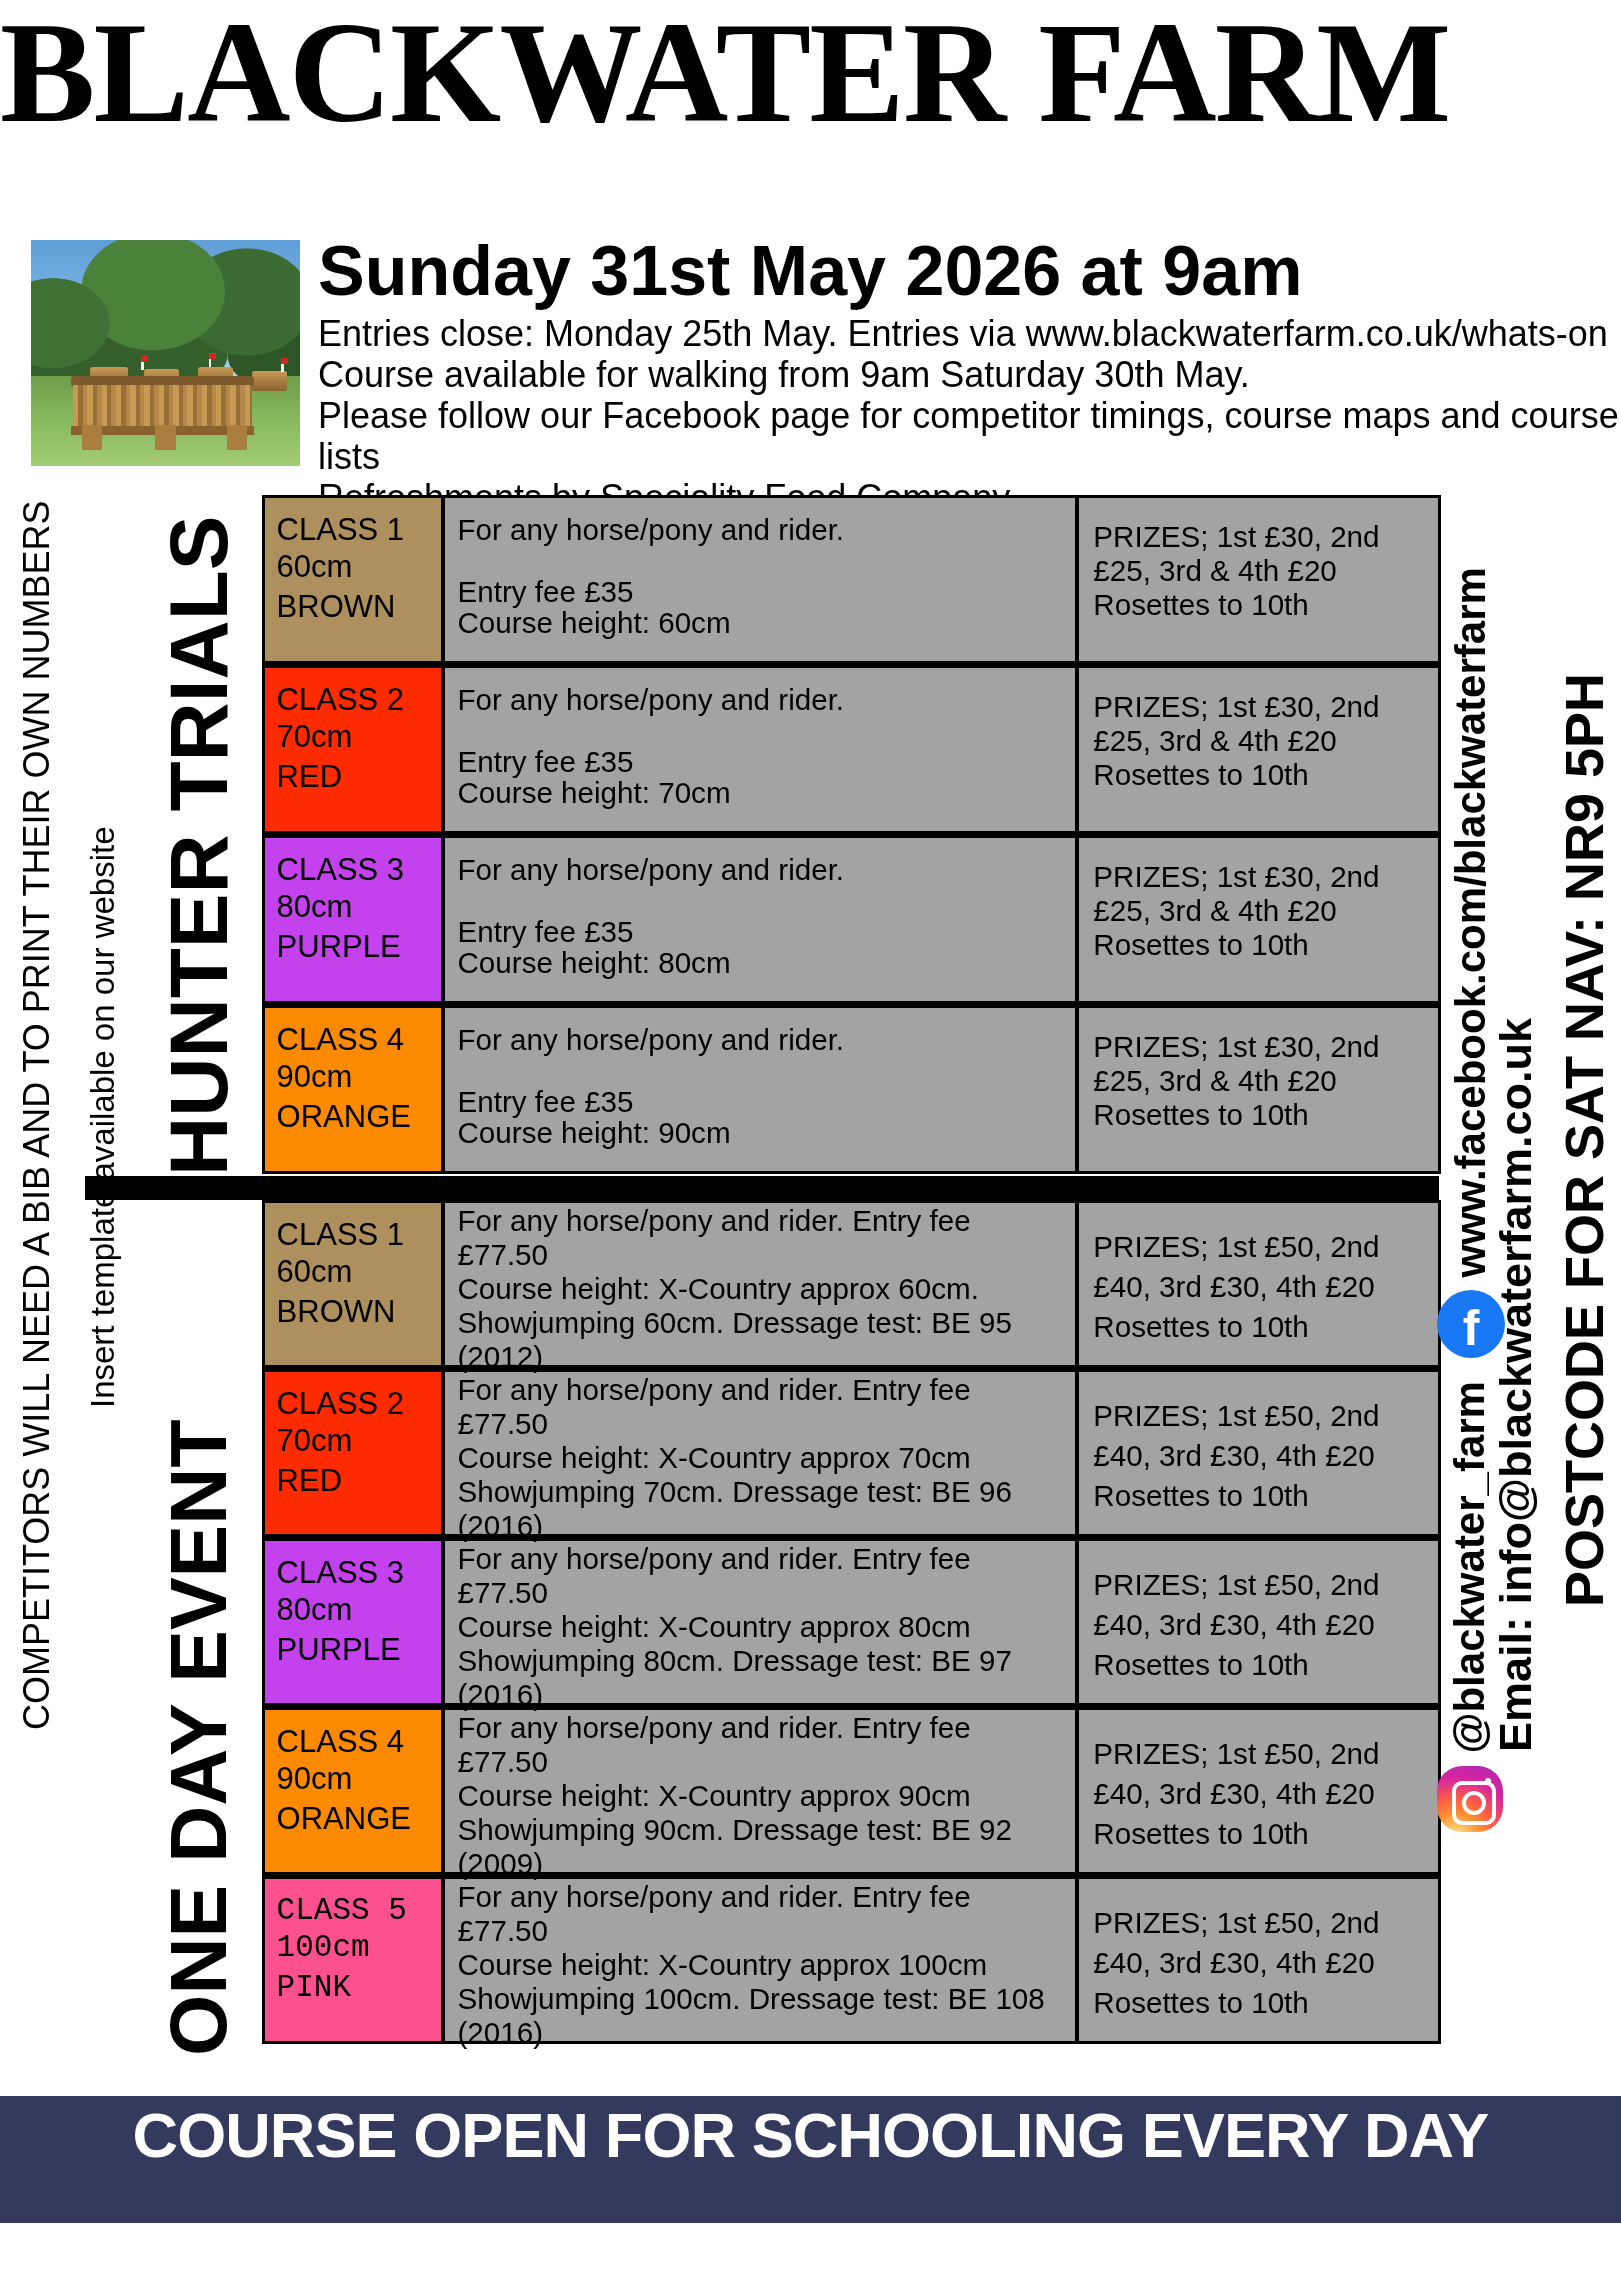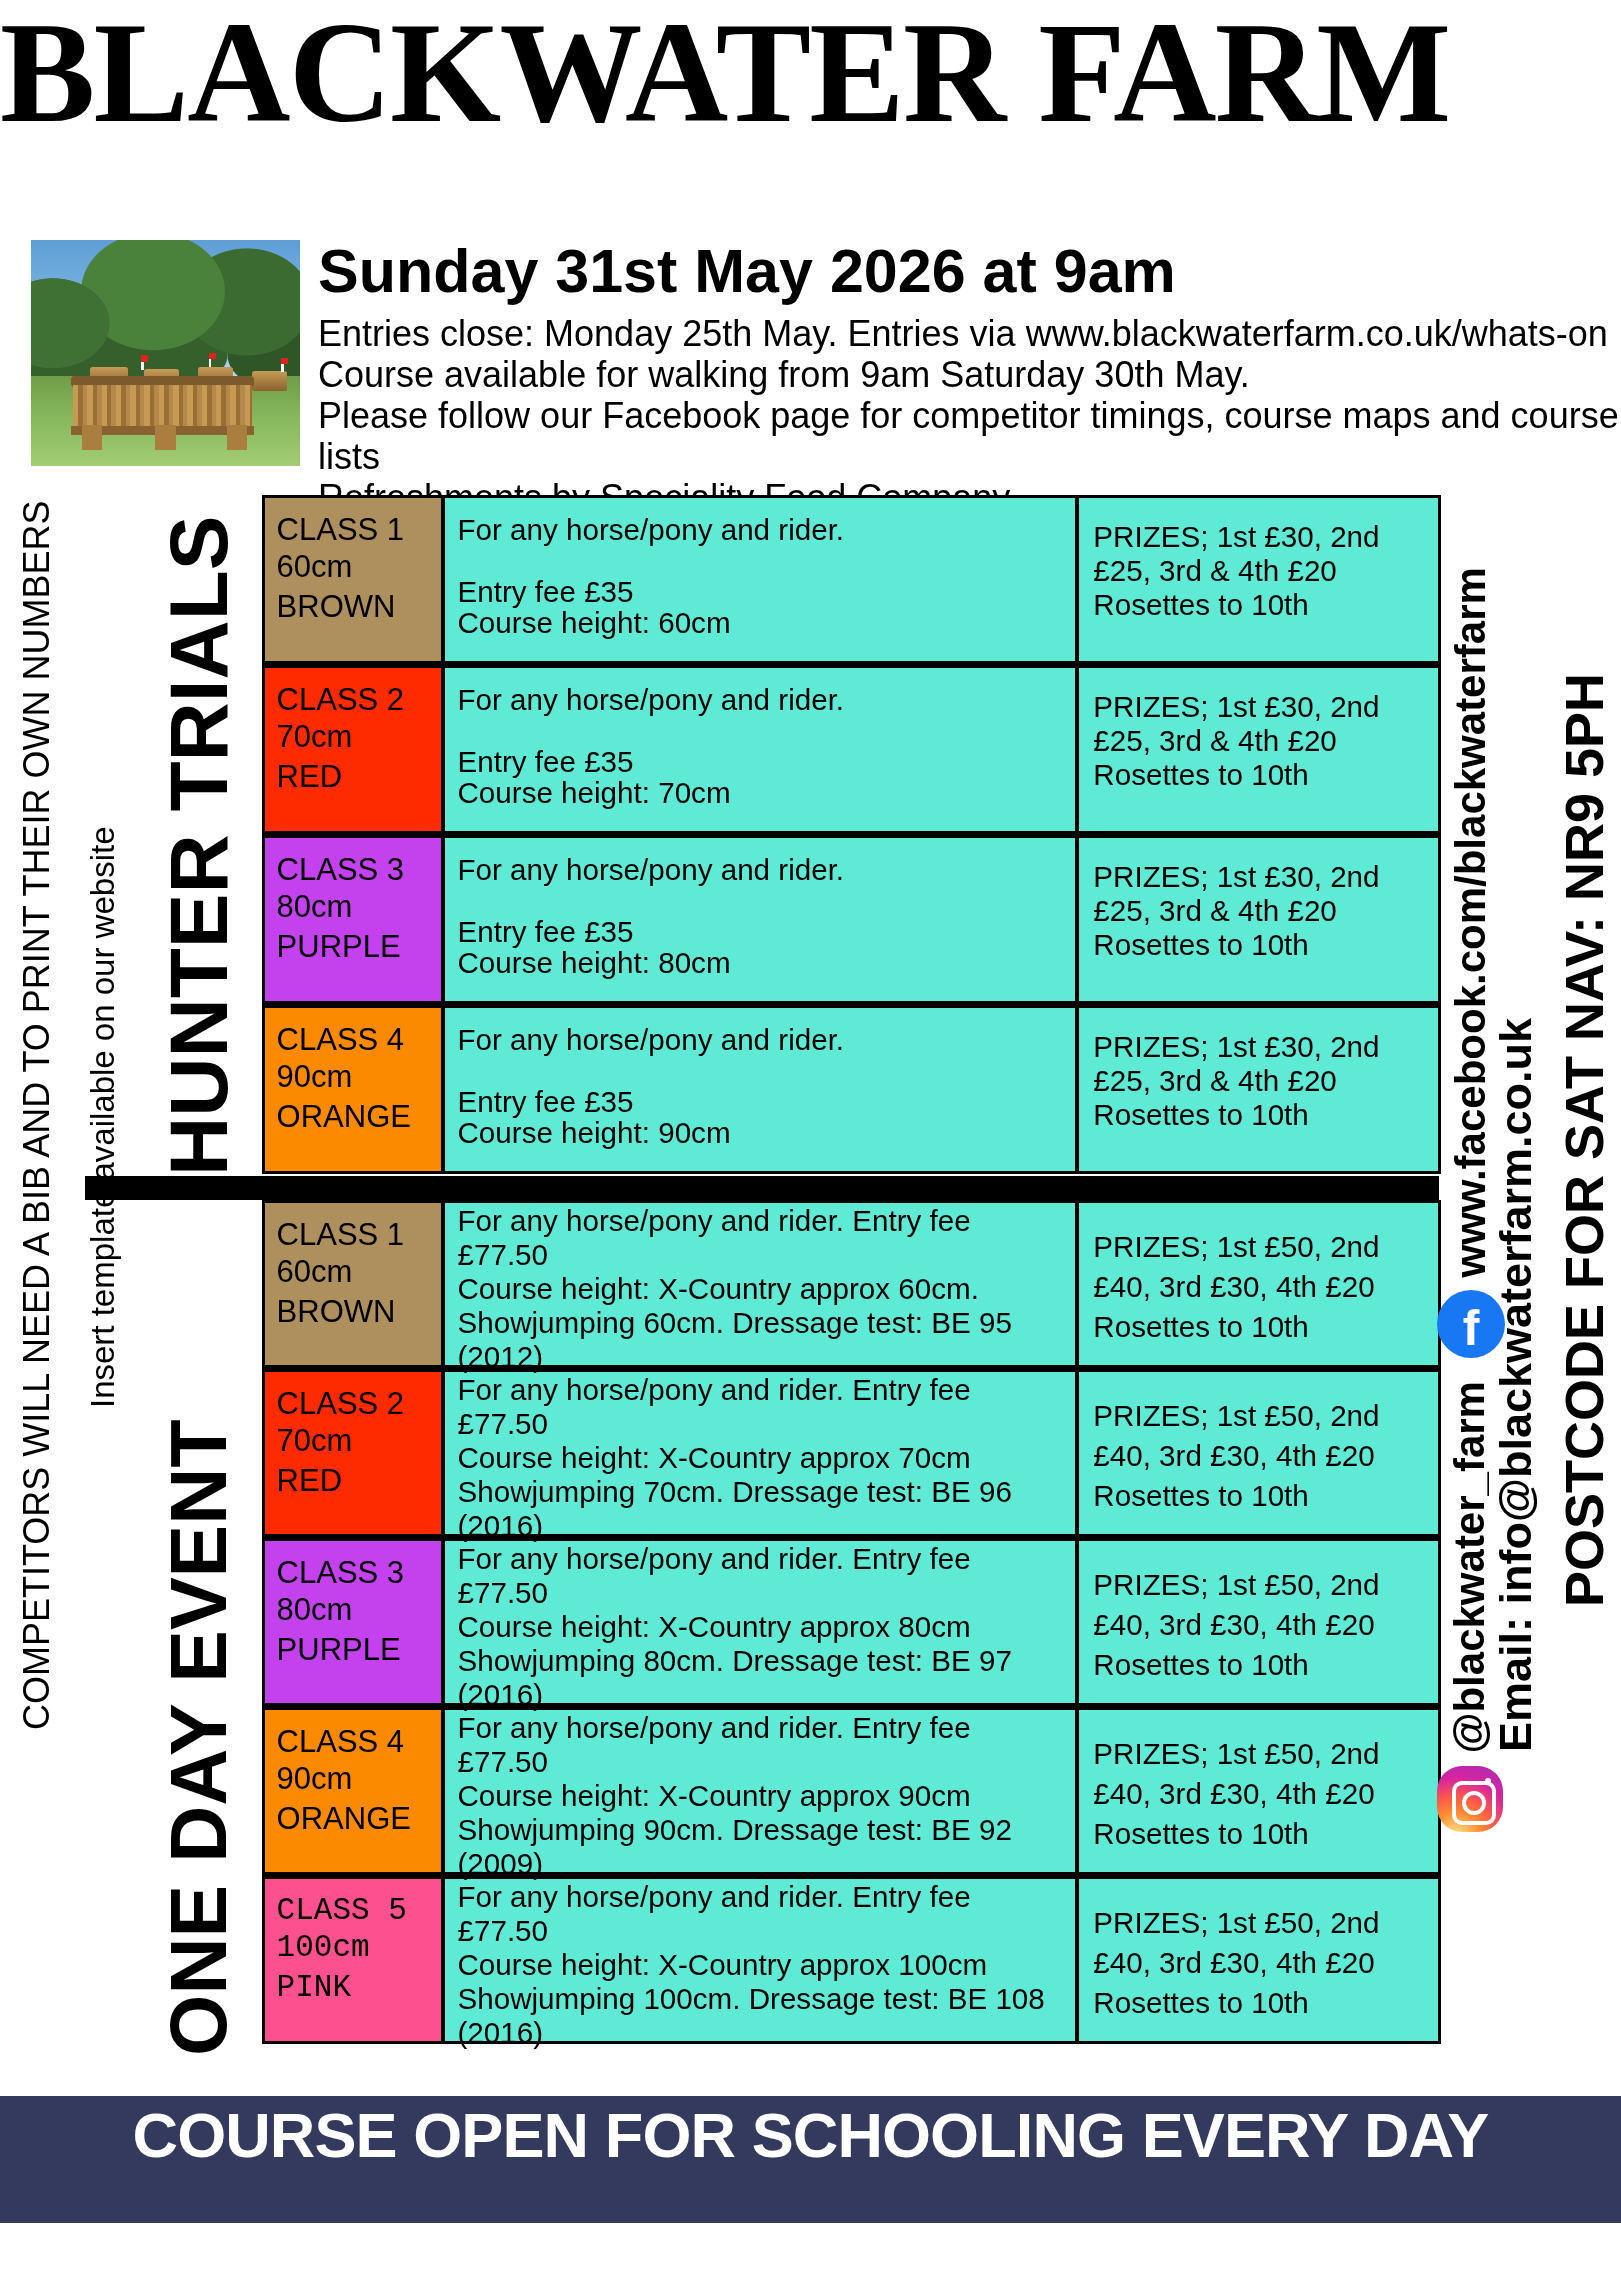--- a/index.html
+++ b/index.html
@@ -5,21 +5,21 @@
   html,body{margin:0;padding:0;background:#fff;}
   .page{position:relative;width:1621px;height:2293px;background:#fff;overflow:hidden;
         font-family:"Liberation Sans","DejaVu Sans",sans-serif;color:#000;}
 
   
   .title{position:absolute;left:0;top:1.8px;width:1362px;text-align:center;
          font-family:"Liberation Serif","DejaVu Serif",serif;font-weight:700;
          font-size:143px;line-height:143px;letter-spacing:-1.8px;white-space:nowrap;}
   .subtitle{position:absolute;left:315px;top:145px;font-size:73px;font-weight:700;
             letter-spacing:-1.8px;white-space:nowrap;line-height:73px;}
-  .date-line{position:absolute;left:318px;top:243px;font-size:61px;font-weight:700;line-height:57px;}
+  .date-line{position:absolute;left:318px;top:243px;font-size:70px;font-weight:700;line-height:57px;}
   .info{position:absolute;left:318px;top:313px;font-size:36px;line-height:41px;white-space:pre-line;}
 
   
   .photo{position:absolute;left:31px;top:240px;width:269px;height:226px;overflow:hidden;}
   .p-sky{position:absolute;inset:0;background:linear-gradient(180deg,#5e9ed6 0%,#8fc0e8 45%,#cfe3f3 70%,#dcebf5 100%);}
   .p-trees{position:absolute;left:-8%;top:-10%;width:116%;height:78%;
     background:
       radial-gradient(ellipse 30% 42% at 14% 60%, #3f7034 60%, transparent 61%),
       radial-gradient(ellipse 38% 55% at 46% 42%, #4a813b 60%, transparent 61%),
       radial-gradient(ellipse 34% 50% at 76% 48%, #3c6b31 60%, transparent 61%),
@@ -55,21 +55,21 @@
            font-weight:700;font-size:50px;line-height:68px;justify-content:center;}
   .fb-icon span{display:block;margin-top:7.2px;}
   .ig-icon{width:66px;height:66px;border-radius:38%;
            background:radial-gradient(circle at 28% 110%, #fdf497 0%, #fd8d32 30%, #fd5949 48%, #d6249f 70%, #a22db8 100%);
            position:relative;}
   .ig-cam{position:absolute;left:15px;top:15px;width:36px;height:36px;border:4.5px solid #fff;border-radius:9.9px;}
   .ig-lens{position:absolute;left:25px;top:25px;width:16px;height:16px;border:4.5px solid #fff;border-radius:50%;}
   .ig-dot{position:absolute;right:11.6px;top:11.6px;width:6.3px;height:6.3px;background:#fff;border-radius:50%;}
 
   
-  .table{position:absolute;left:262px;width:1179px;border:3.6px solid #000;box-sizing:border-box;background:#5eead4;}
+  .table{position:absolute;left:262px;width:1179px;border:3.6px solid #000;box-sizing:border-box;background:#a3a3a3;}
   .table.ht{top:495px;}
   .table.ode{top:1200px;}
   .trow{display:flex;}
   .trow + .trow{border-top:7.2px solid #000;}
   .ht .trow{height:163px;}
   .ode .trow{height:162px;}
   .cell{box-sizing:border-box;white-space:pre-line;font-size:29.6px;}
   .c-class{width:176px;flex:none;padding:12.5px 5.4px 0 11.6px;font-size:31px;line-height:37px;white-space:normal;}
   .c-class .colour-name{margin-top:3.6px;}
   .c-desc{width:638px;flex:none;border-left:4.5px solid #000;border-right:4.5px solid #000;padding:14.3px 12.5px 0 12.5px;}

